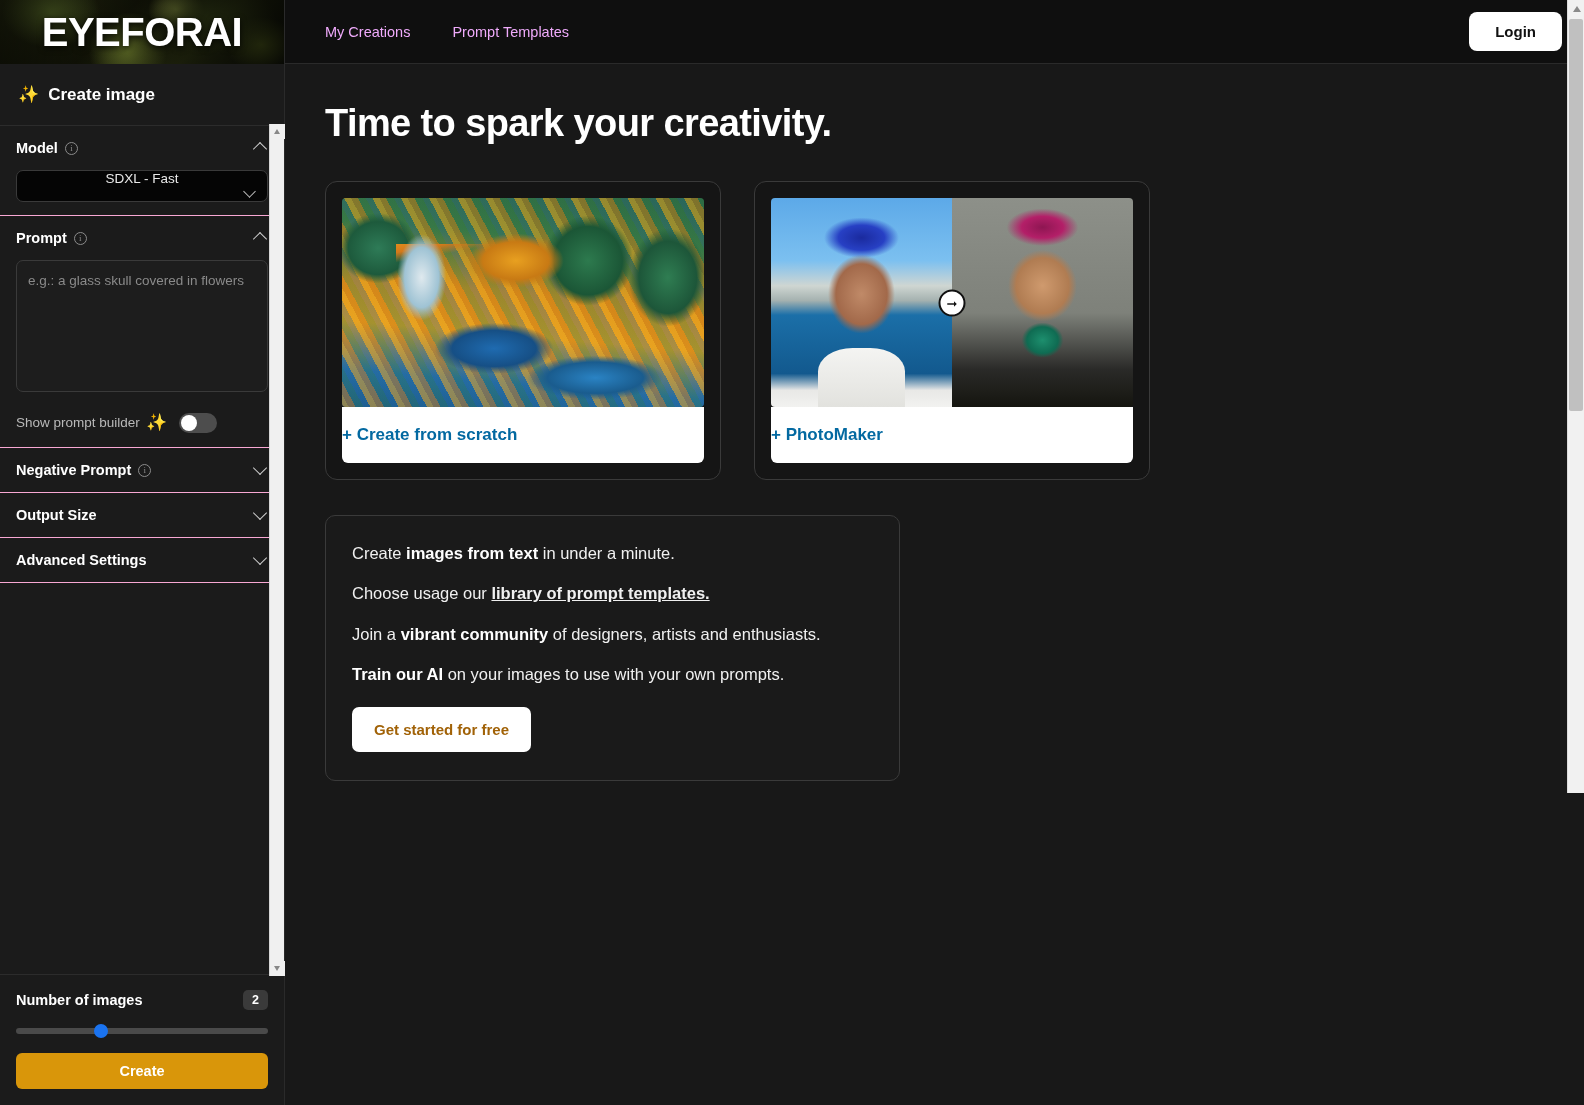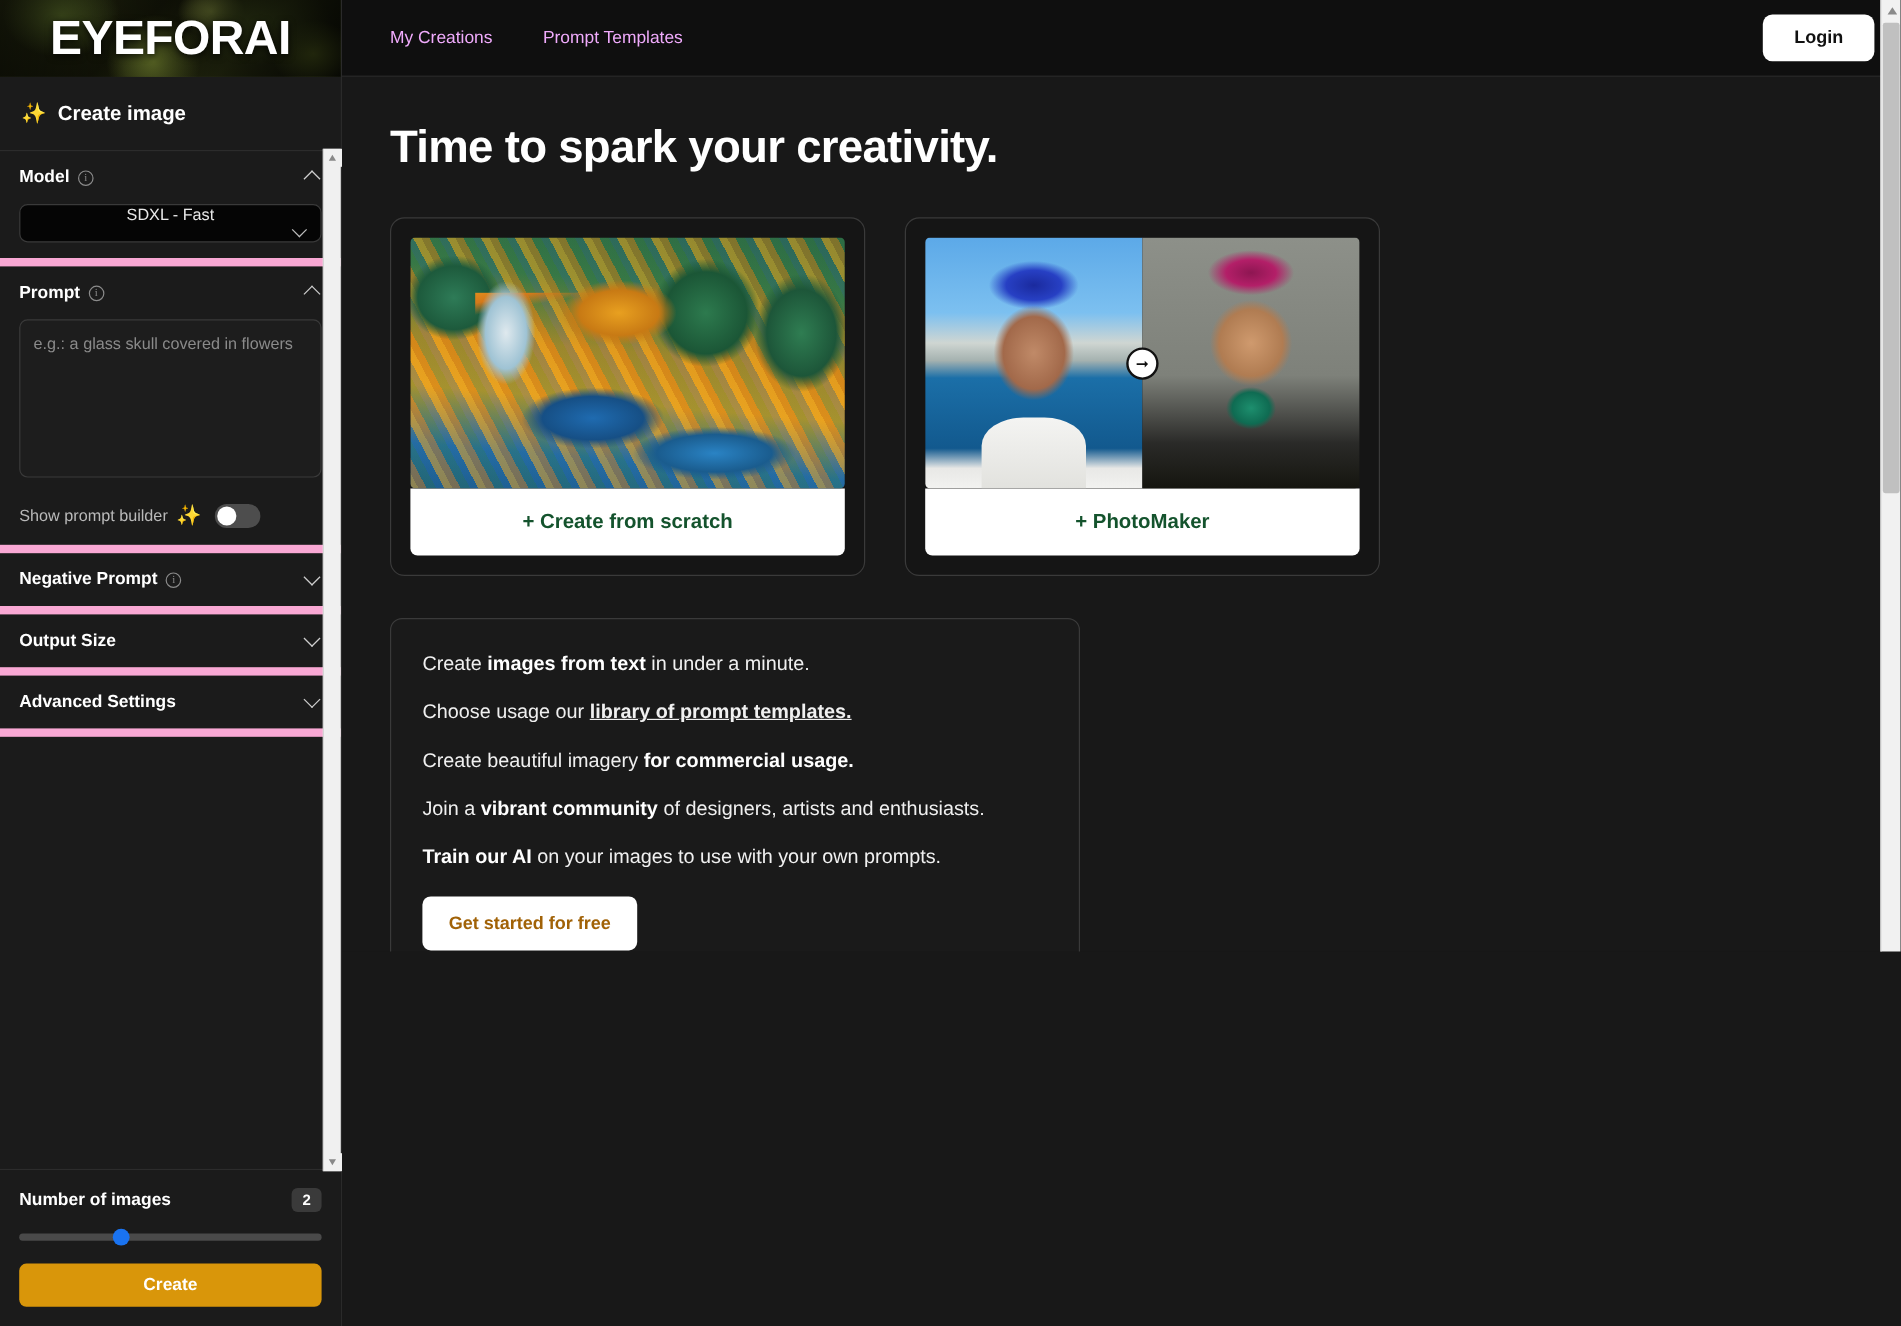--- a/index.html
+++ b/index.html
@@ -48,21 +48,21 @@
     border-bottom: 1px solid #2c2c2c;
   }
   .sparkle { color: #e8a317; font-size: 17px; }
 
   .panel-scroll {
     position: relative;
     flex: 1 1 auto;
     overflow: hidden;
   }
   .section {
-    border-bottom: 7px solid #f9a8d4;
+    border-bottom: 1px solid #f9a8d4;
     padding: 0 16px;
   }
   .sec-head {
     height: 44px; display: flex; align-items: center; gap: 7px;
     color: #fff; font-size: 14.5px; font-weight: bold;
   }
   .sec-head .title { font-weight: bold; }
   .info-icon {
     width: 13px; height: 13px; border-radius: 50%;
     border: 1px solid #8b8b8b; color: #8b8b8b;
@@ -173,22 +173,22 @@
 
   .card-row { display: flex; gap: 33px; margin-top: 36px; }
   .action-card {
     border: 1px solid #3a3a3a; border-radius: 12px;
     background: #151515; padding: 16px;
   }
   .action-card.scratch { width: 396px; }
   .action-card.photomaker { width: 396px; }
   .thumb { height: 209px; border-radius: 4px; overflow: hidden; position: relative; }
   .card-label {
-    background: #fff; color: #14532d; font-size: 17px; font-weight: bold;
-    text-align: center; padding: 18px 0; border-radius: 0 0 6px 6px;
+    background: #fff; color: #0369a1; font-size: 17px; font-weight: bold;
+    padding: 18px 0; border-radius: 0 0 6px 6px;
   }
 
   
   .vangogh {
     width: 100%; height: 100%;
     background:
       radial-gradient(ellipse 34px 60px at 22% 38%, #dfe9ee 0%, #9fc3d4 50%, transparent 72%),
       linear-gradient(170deg, #e08a1c 0%, #d4791a 12%, transparent 26%) 25% 28%/40% 22% no-repeat,
       radial-gradient(ellipse 60px 34px at 48% 30%, #e8a020 0%, #c87a14 55%, transparent 80%),
       radial-gradient(ellipse 50px 44px at 10% 24%, #2e7b57 0%, #1d5a3c 60%, transparent 80%),
@@ -417,23 +417,20 @@
       </div>
 
       <div class="info-box">
         <div class="info-line">
           <span>Create </span><b>images from text</b><span> in under a minute.</span>
         </div>
         <div class="info-line">
           <span>Choose usage our </span><u>library of prompt templates.</u>
         </div>
         <div class="info-line">
-          <span>Create beautiful imagery </span><b>for commercial usage.</b>
-        </div>
-        <div class="info-line">
           <span>Join a </span><b>vibrant community</b><span> of designers, artists and enthusiasts.</span>
         </div>
         <div class="info-line">
           <b>Train our AI</b><span> on your images to use with your own prompts.</span>
         </div>
         <button class="get-started">Get started for free</button>
       </div>
 
       <h2 class="h2">Start from a community.</h2>
 

